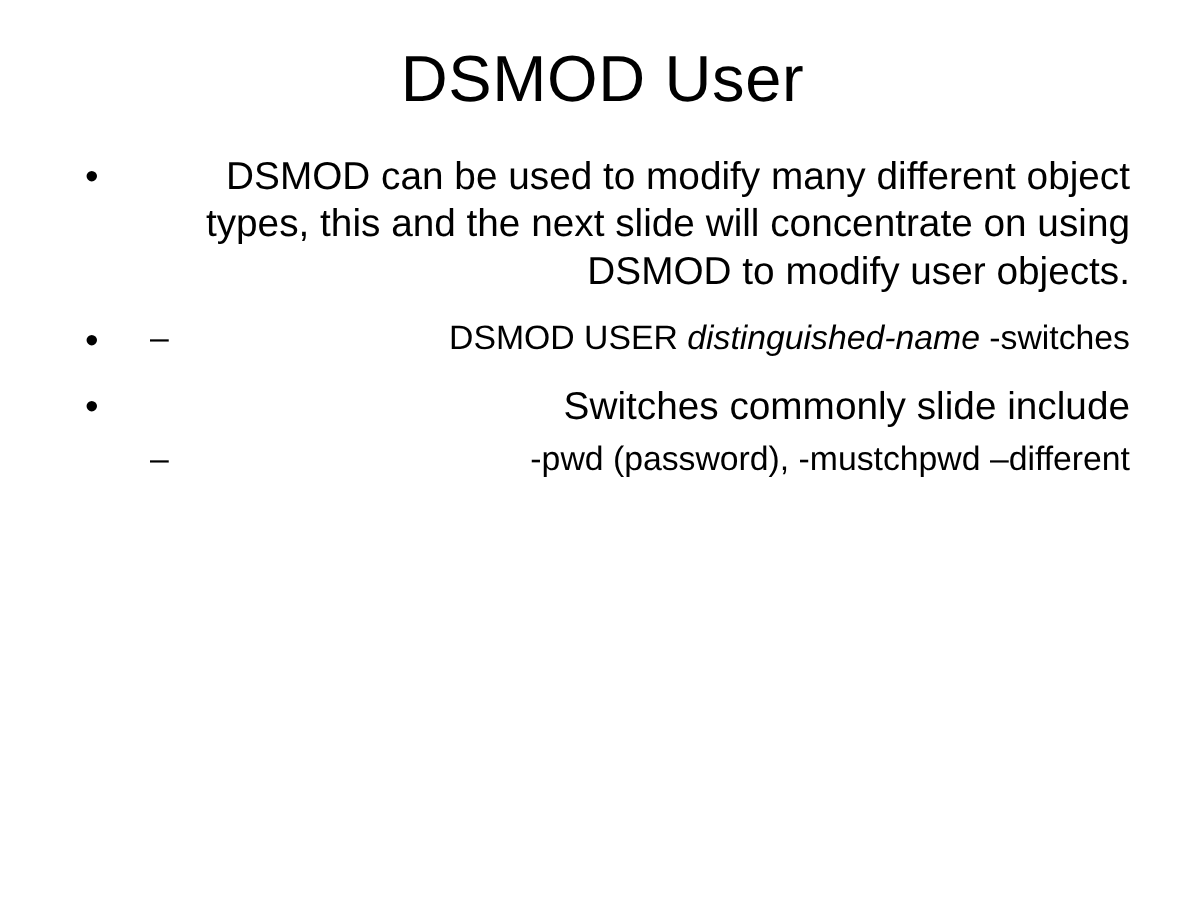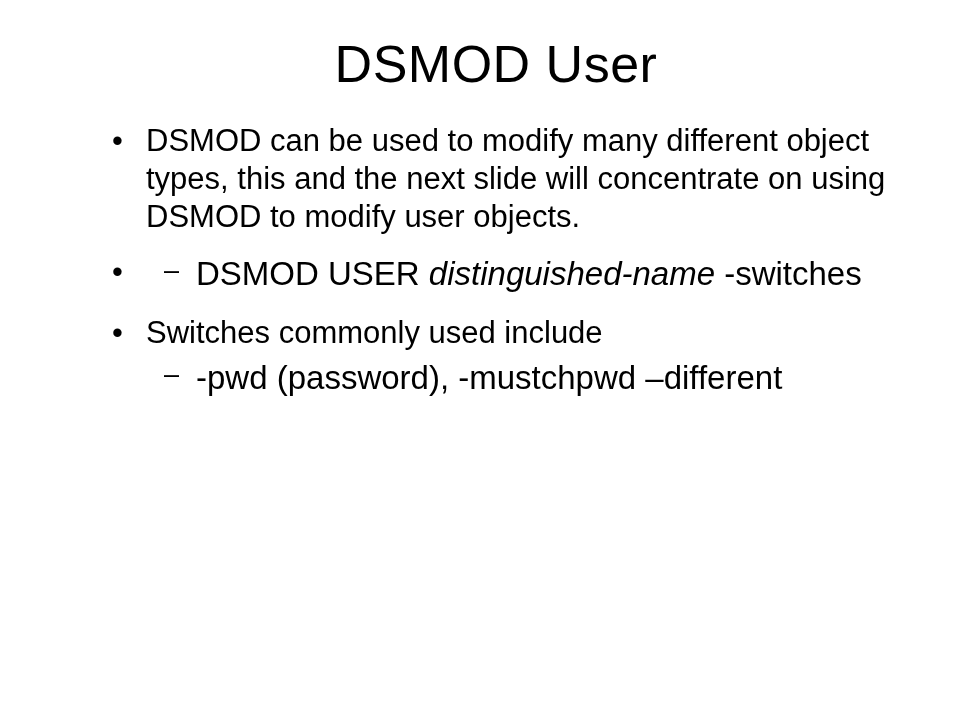--- a/index.html
+++ b/index.html
@@ -9,54 +9,55 @@
     height: 720px;
     background: #ffffff;
     font-family: Arial, Helvetica, sans-serif;
     color: #000000;
     overflow: hidden;
   }
   .slide {
     box-sizing: border-box;
     width: 960px;
     height: 720px;
-    padding: 24px 56px 40px 88px;
+    padding: 24px 56px 40px 60px;
   }
   .title {
     text-align: center;
     font-size: 52px;
     font-weight: 400;
     margin: 10px 0 28px 0;
     letter-spacing: 0.5px;
   }
   ul.level1 {
     list-style: none;
-    margin: 16px;
+    margin: 0;
     padding: 0 0 0 36px;
     font-size: 31px;
     line-height: 1.22;
+    text-align: right;
   }
   ul.level1 > li {
     position: relative;
     margin: 0 0 18px 0;
     padding-left: 6px;
   }
   ul.level1 > li::before {
     content: "•";
     position: absolute;
     left: -28px;
     top: 0;
     font-size: 31px;
     line-height: 1.22;
   }
   ul.level2 {
     list-style: none;
     margin: 6px 0 0 0;
     padding: 0 0 0 46px;
-    font-size: 33px;
+    font-size: 27px;
     line-height: 1.28;
   }
   ul.level2 > li {
     position: relative;
     margin: 0 0 10px 0;
     padding-left: 4px;
   }
   ul.level2 > li::before {
     content: "–";
     position: absolute;
@@ -81,21 +82,21 @@
 
     <li>
       <ul class="level2">
         <li>
           <span>DSMOD USER </span><span class="italic">distinguished-name</span><span> -switches</span>
         </li>
       </ul>
     </li>
 
     <li>
-      <span>Switches commonly used include</span>
+      <span>Switches commonly slide include</span>
       <ul class="level2">
         <li>
           <span>-pwd (password), -mustchpwd –different</span><span class="italic"></span><span></span>
         </li>
       </ul>
     </li>
 
   </ul>
 </div>
 

